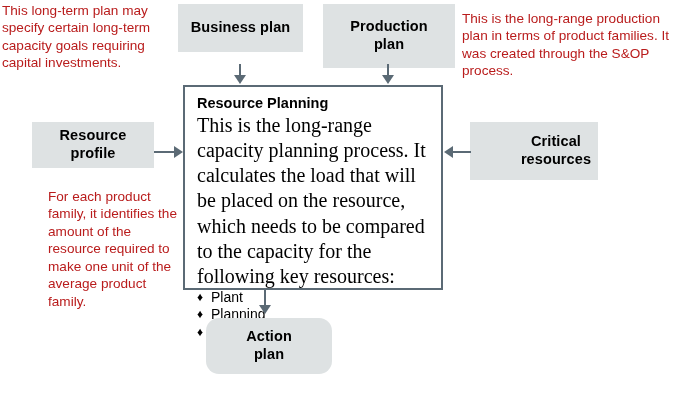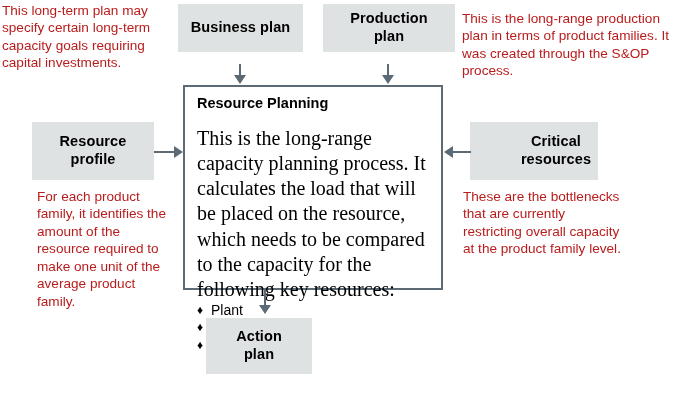--- a/index.html
+++ b/index.html
@@ -32,21 +32,21 @@
   
   .mainbox{
     background:#ffffff;
     border:2px solid #5b6a75;
     padding:7px 10px 6px 12px;
   }
   .mainbox .title{
     font-weight:bold;
     font-size:14.5px;
     line-height:1.25;
-    margin-bottom:14px;
+    margin-bottom:1px;
   }
   .mainbox .body{
     font-size:20px;
     line-height:1.255;
     font-family:Liberation Serif, serif;
   }
   .bullets{list-style:none;margin:0;padding:0;}
   .bullets li{
     font-size:14px;
     line-height:1.255;
@@ -94,21 +94,21 @@
 <body>
 
 <div class="canvas">
 
   <div class="abs note" style="left:2px;top:2px;width:160px;">This long-term plan may specify certain long-term capacity goals requiring capital investments.</div>
 
   <div class="abs gbox" style="left:178px;top:4px;width:125px;height:48px;">
     <span>Business plan</span>
   </div>
 
-  <div class="abs gbox" style="left:323px;top:4px;width:132px;height:48px;white-space:pre-line;">
+  <div class="abs gbox" style="left:323px;top:4px;width:132px;height:64px;white-space:pre-line;">
     <span>Production
 plan</span>
   </div>
 
   <div class="abs note" style="left:462px;top:2px;width:210px;margin-top:8px;">This is the long-range production plan in terms of product families. It was created through the S&amp;OP process.</div>
 
   <div class="ln vl" style="left:239px;top:64px;height:14px;"></div>
   <div class="arrow ar-down" style="left:234px;top:75px;"></div>
 
   <div class="ln vl" style="left:387px;top:64px;height:14px;"></div>
@@ -126,42 +126,41 @@
         <span class="dia">♦</span>
         <span>Planning</span>
       </li>
       <li>
         <span class="dia">♦</span>
         <span>Workforce</span>
       </li>
     </ul>
   </div>
 
-  <div class="abs gbox" style="left:32px;top:122px;width:122px;height:58px;white-space:pre-line;">
+  <div class="abs gbox" style="left:32px;top:122px;width:122px;height:46px;white-space:pre-line;">
     <span>Resource
 profile</span>
   </div>
 
   <div class="ln hl" style="left:154px;top:151px;width:21px;"></div>
   <div class="arrow ar-right" style="left:174px;top:146px;"></div>
 
-  <div class="abs note" style="left:37px;top:188px;width:134px;">For each product family, it identifies the amount of the resource required to make one unit of the average product family.</div>
+  <div class="abs note" style="left:48px;top:188px;width:134px;">For each product family, it identifies the amount of the resource required to make one unit of the average product family.</div>
 
   <div class="abs gbox" style="left:470px;top:122px;width:128px;height:58px;white-space:pre-line;padding-left:44px;">
     <span>Critical
 resources</span>
   </div>
 
   <div class="ln hl" style="left:452px;top:151px;width:19px;"></div>
   <div class="arrow ar-left" style="left:444px;top:146px;"></div>
 
-  <div class="abs note" style="left:463px;top:188px;width:160px;">These are the bottlenecks that are currently restricting overall capacity at the product family level.</div>
 
   <div class="ln vl" style="left:264px;top:290px;height:18px;"></div>
   <div class="arrow ar-down" style="left:259px;top:305px;"></div>
 
-  <div class="abs gbox" style="left:206px;top:318px;width:106px;height:56px;white-space:pre-line;">
+  <div class="abs gbox" style="left:206px;top:318px;width:126px;height:56px;white-space:pre-line;border-radius:13px;">
     <span>Action
 plan</span>
   </div>
 
 
 </div>
 
 </body></html>

